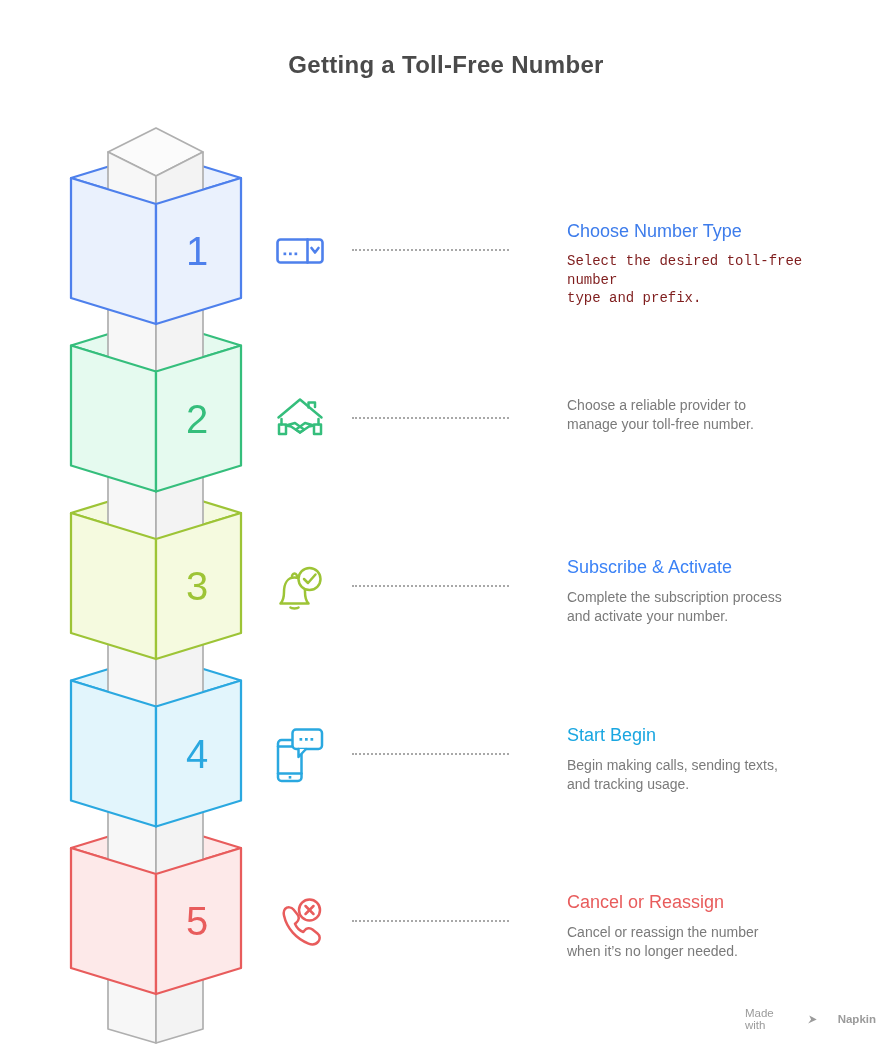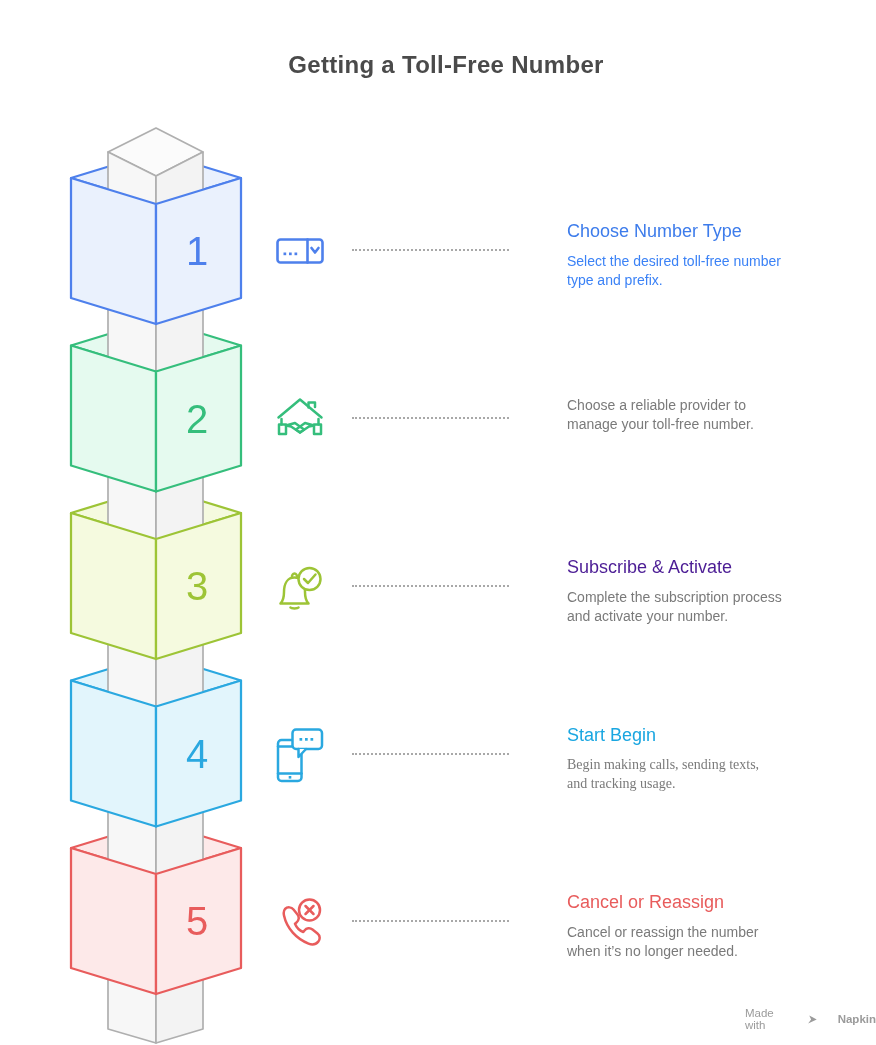--- a/index.html
+++ b/index.html
@@ -82,21 +82,21 @@
         <line x1="32.5" y1="13.5" x2="32.5" y2="36.5"></line>
         <rect x="8.5" y="26.5" width="2.7" height="2.7" stroke="none" fill="#4E80EC"></rect>
         <rect x="14" y="26.5" width="2.7" height="2.7" stroke="none" fill="#4E80EC"></rect>
         <rect x="19.5" y="26.5" width="2.7" height="2.7" stroke="none" fill="#4E80EC"></rect>
         <polyline points="36.5,22 40,26.5 43.5,22"></polyline>
       </svg>
     </div>
     <div class="dots" style="color: rgb(168, 168, 168);"></div>
     <div class="text">
       <div class="h" style="color: rgb(61, 124, 235);">Choose Number Type</div>
-      <div class="p" style="color: #3b82f6;">Select the desired toll-free number
+      <div class="p" style="color: #7f1d1d; font-family: Liberation Mono, monospace;">Select the desired toll-free number
 type and prefix.</div>
     </div>
   </div>
 
   <div class="step" style="top:363px">
     <div class="icon">
       <svg viewBox="0 0 50 50" width="50" height="50" fill="none" stroke-width="2.5" stroke-linecap="round" stroke-linejoin="round" stroke="#35BE7C">
         <polyline points="3.5,23.5 25,5.5 46.5,23.5"></polyline>
         <polyline points="33.5,13.5 33.5,8.5 40,8.5 40,13"></polyline>
         <line x1="6.5" y1="25" x2="6.5" y2="30.5"></line>
@@ -119,21 +119,21 @@
       <svg viewBox="0 0 50 50" width="50" height="50" fill="none" stroke-width="2.5" stroke-linecap="round" stroke-linejoin="round" stroke="#9DC436">
         <path d="M5.5,41.5 L33.5,41.5 C30.5,38.5 30,35 30,30 C30,21 26,15.5 19.5,15.5 C13,15.5 9,21 9,30 C9,35 8.5,38.5 5.5,41.5 Z"></path>
         <path d="M17,15.8 C16.6,13 18,11.5 19.5,11.5 C21,11.5 22.4,13 22,15.8"></path>
         <path d="M15.5,45.5 C16.5,46.8 22.5,46.8 23.5,45.5"></path>
         <circle cx="34.5" cy="17" r="11" fill="#ffffff"></circle>
         <polyline points="29,17 33,21 40.5,12.5"></polyline>
       </svg>
     </div>
     <div class="dots" style="color: rgb(168, 168, 168);"></div>
     <div class="text">
-      <div class="h" style="color: #4c1d95;">Subscribe &amp; Activate</div>
+      <div class="h" style="color: #3b82f6;">Subscribe &amp; Activate</div>
       <div class="p" style="color: rgb(122, 122, 122);">Complete the subscription process
 and activate your number.</div>
     </div>
   </div>
 
   <div class="step" style="top:699px">
     <div class="icon tall">
       <svg viewBox="0 0 50 56" width="50" height="56" fill="none" stroke-width="2.5" stroke-linecap="round" stroke-linejoin="round" stroke="#2AA8E0">
         <rect x="3" y="13" width="23.5" height="41" rx="3.5"></rect>
         <line x1="3" y1="19.5" x2="26.5" y2="19.5"></line>
@@ -142,21 +142,21 @@
         <rect x="17.5" y="2.5" width="29.5" height="19.5" rx="3.5" fill="#ffffff"></rect>
         <path d="M23.5,22 L23.5,30 L31,22" fill="#ffffff"></path>
         <rect x="24.5" y="11" width="2.7" height="2.7" stroke="none" fill="#2AA8E0"></rect>
         <rect x="30" y="11" width="2.7" height="2.7" stroke="none" fill="#2AA8E0"></rect>
         <rect x="35.5" y="11" width="2.7" height="2.7" stroke="none" fill="#2AA8E0"></rect>
       </svg>
     </div>
     <div class="dots" style="color: rgb(168, 168, 168);"></div>
     <div class="text">
       <div class="h" style="color: rgb(25, 166, 225);">Start Begin</div>
-      <div class="p" style="color: rgb(122, 122, 122); font-family: Liberation Serif, serif;">Begin making calls, sending texts,
+      <div class="p" style="color: rgb(122, 122, 122);">Begin making calls, sending texts,
 and tracking usage.</div>
     </div>
   </div>
 
   <div class="step" style="top:866px">
     <div class="icon">
       <svg viewBox="0 0 50 50" width="50" height="50" fill="none" stroke-width="2.5" stroke-linecap="round" stroke-linejoin="round" stroke="#E85C5C">
         <path d="M10,12 C12.5,9.5 16.5,10 18.5,12.5 L22.5,17.5 C24.5,20 24,23.5 21.5,25.5 L20,26.7 C21.5,30.5 24.5,33.5 28.3,35 L29.5,33.5 C31.5,31 35,30.5 37.5,32.5 L42.5,36.5 C45,38.5 45.4,42.2 43.3,44.6 C41,47.3 37,48 33.5,46.6 C21.5,41.8 11.8,31.5 9,18.5 C8.5,16.2 8.5,13.8 10,12 Z"></path>
         <circle cx="34.5" cy="13" r="10.5" fill="#ffffff"></circle>
         <line x1="30.5" y1="9" x2="38.5" y2="17"></line>

